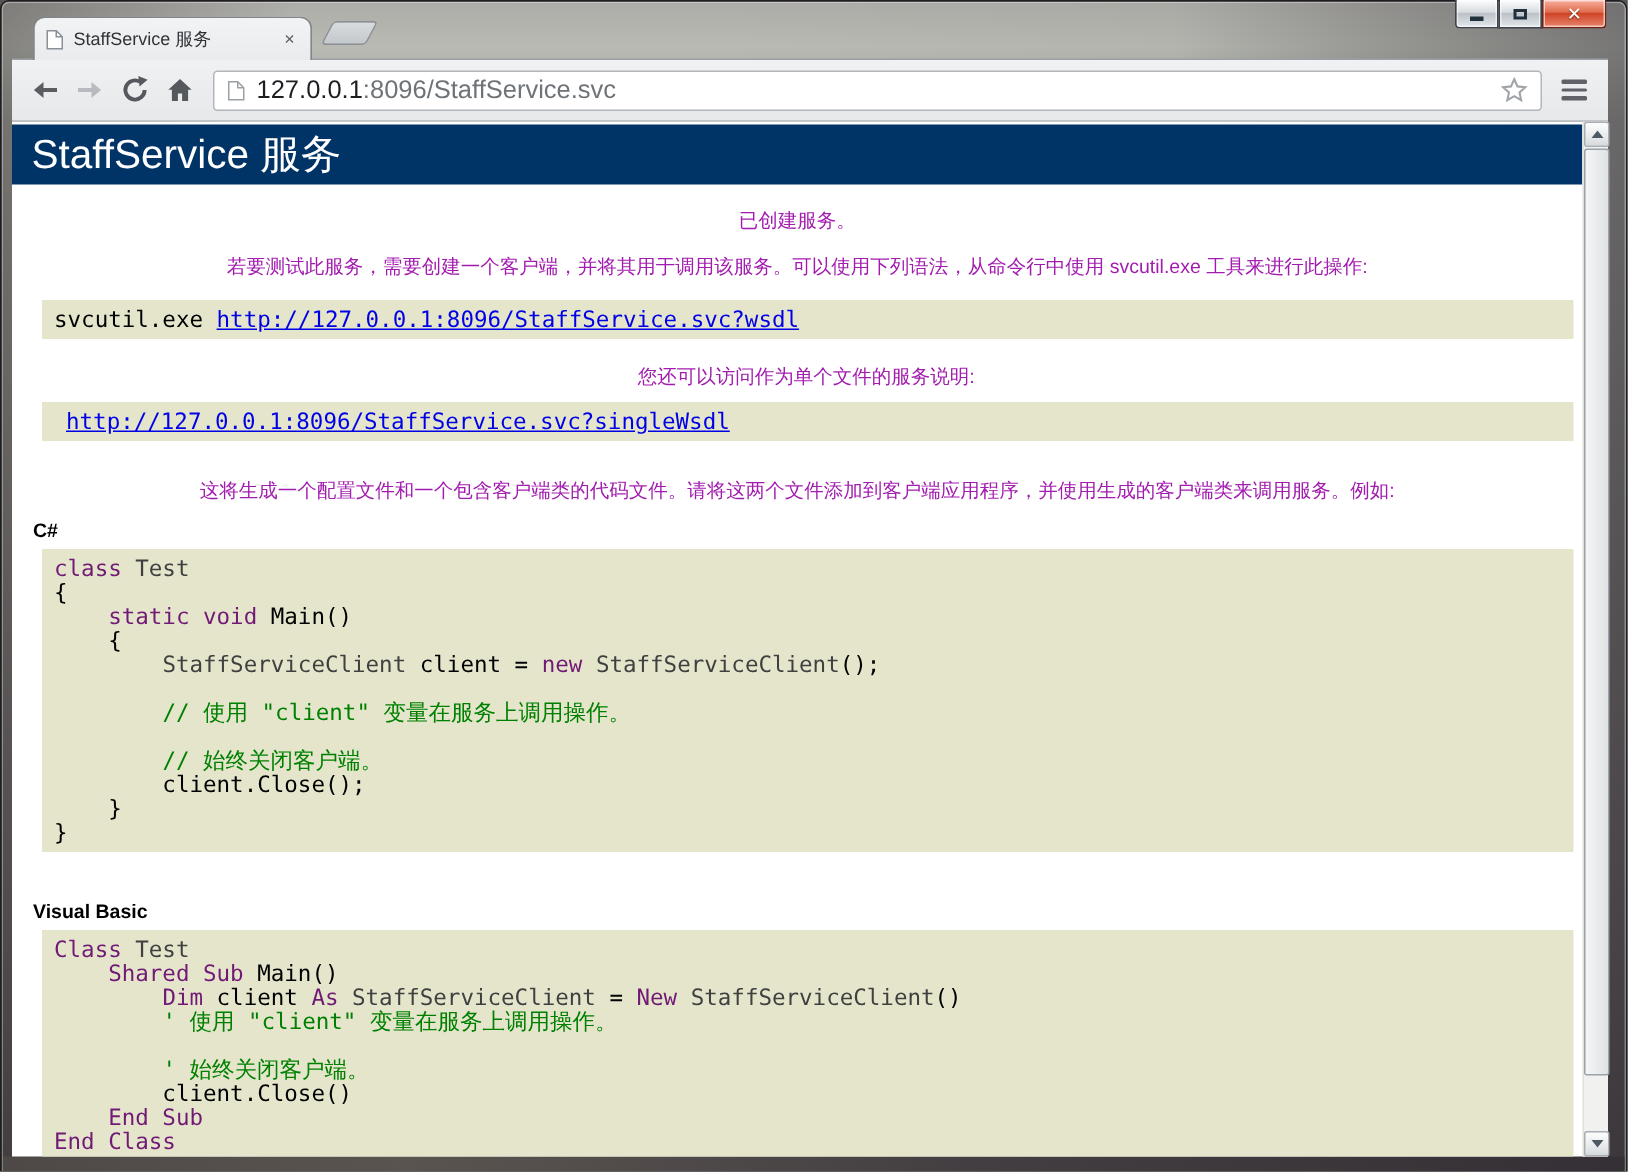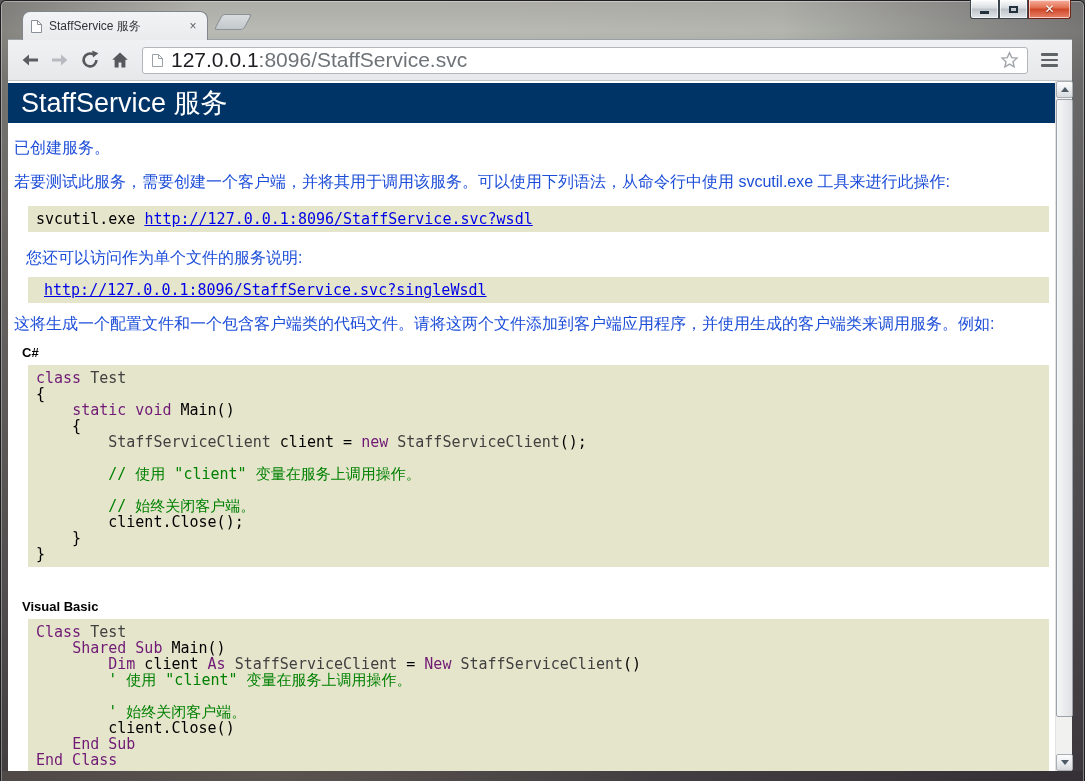--- a/index.html
+++ b/index.html
@@ -54,35 +54,35 @@
   .toolbar {
     position:absolute; left:8px; right:13px; top:39px; height:42px; z-index:8;
     background:linear-gradient(#f0f1f2,#e6e8ea); border-top:1px solid #9aa0a6; border-bottom:1px solid #c3c6c9;
     display:flex; align-items:center; padding:0 8px;
   }
   .nav-btn { width:28px; height:28px; display:flex; align-items:center; justify-content:center; border-radius:3px; margin-right:2px; }
   .omnibox {
     flex:1; height:27px; background:#fff; border:1px solid #b2b6ba; border-radius:3px;
     display:flex; align-items:center; padding:0 8px; margin-left:6px;
   }
-  .url-text { flex:1; font-size:21px; margin-left:7px; white-space:nowrap; overflow:hidden; color:#6e7378; }
+  .url-text { flex:1; font-size:17px; margin-left:7px; white-space:nowrap; overflow:hidden; color:#6e7378; }
   .url-host { color:#1c1e21; }
   .menu-btn { width:30px; height:28px; margin-left:6px; display:flex; flex-direction:column; align-items:center; justify-content:center; gap:3px; }
   .menu-bar { width:17px; height:2.6px; background:#5f6368; border-radius:1px; }
   
   .content { position:absolute; left:8px; right:13px; top:81px; bottom:10px; background:#fff; z-index:5; }
   .page { position:absolute; inset:0; right:17px; overflow:hidden; padding-right:0; width:calc(100% - 17px); }
   .banner {
     margin-top:2px; height:40px; background:#003366; color:#fff;
     display:flex; align-items:center; padding-left:13px; font-size:27px; letter-spacing:0;
   }
-  .para { font-size:16px; color:#1d4ed8; margin:13px 6px 0 6px; white-space:nowrap; }
+  .para { font-size:13px; color:#a21caf; margin:13px 6px 0 6px; white-space:nowrap;text-align:center; }
   .para.first { margin-top:15px; }
   .para.indent { margin-left:18px; margin-top:16px; }
-  .para.gen { margin-top:11px; }
+  .para.gen { margin-top:24px; }
   .code-label { font-size:13px; font-weight:bold; color:#000; margin:10px 0 0 14px; }
   .code-label.vb { margin-top:32px; }
   .codebox {
     background:#e5e5cc; margin:13px 6px 0 20px; padding:5px 8px;
     font-family:"DejaVu Sans Mono","Liberation Mono",monospace; font-size:15px; line-height:16px;
     white-space:pre; overflow:hidden;
   }
   .codebox.link-row { margin-top:8px;padding-left:16px; }
   .codebox.block { margin-top:5px; }
   .cl { white-space:pre; min-height:16px; }

